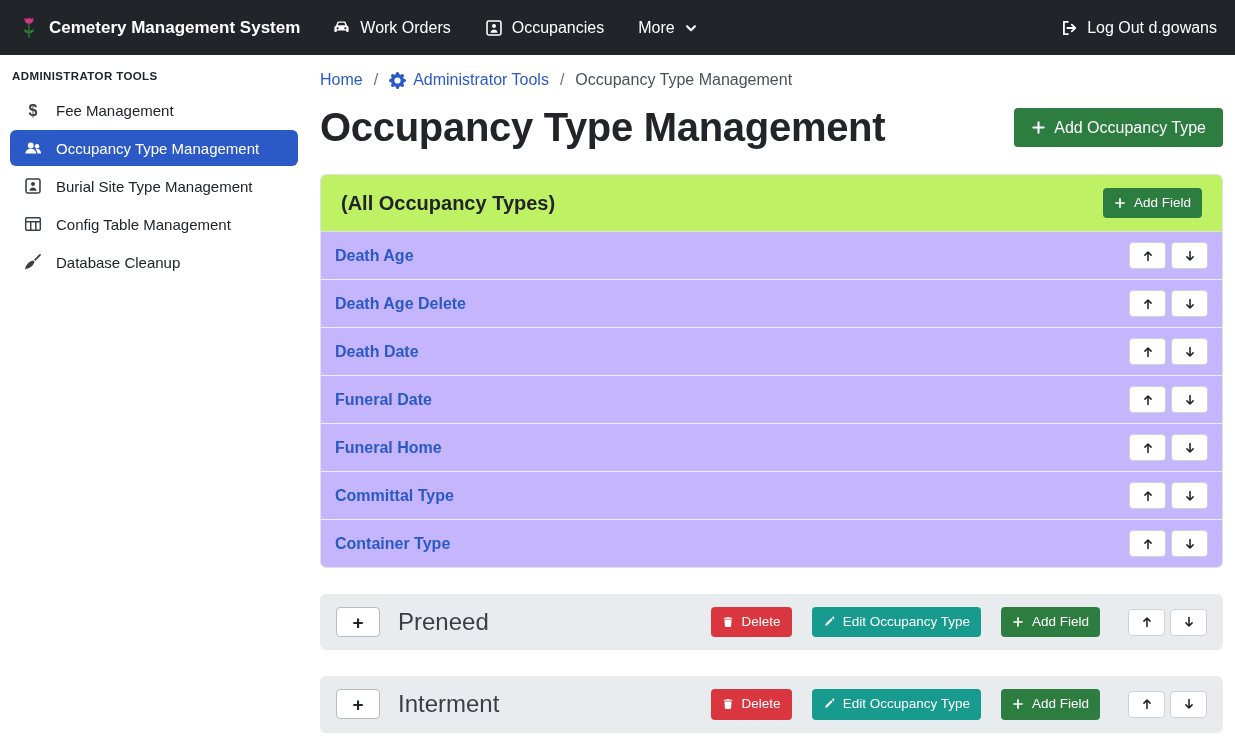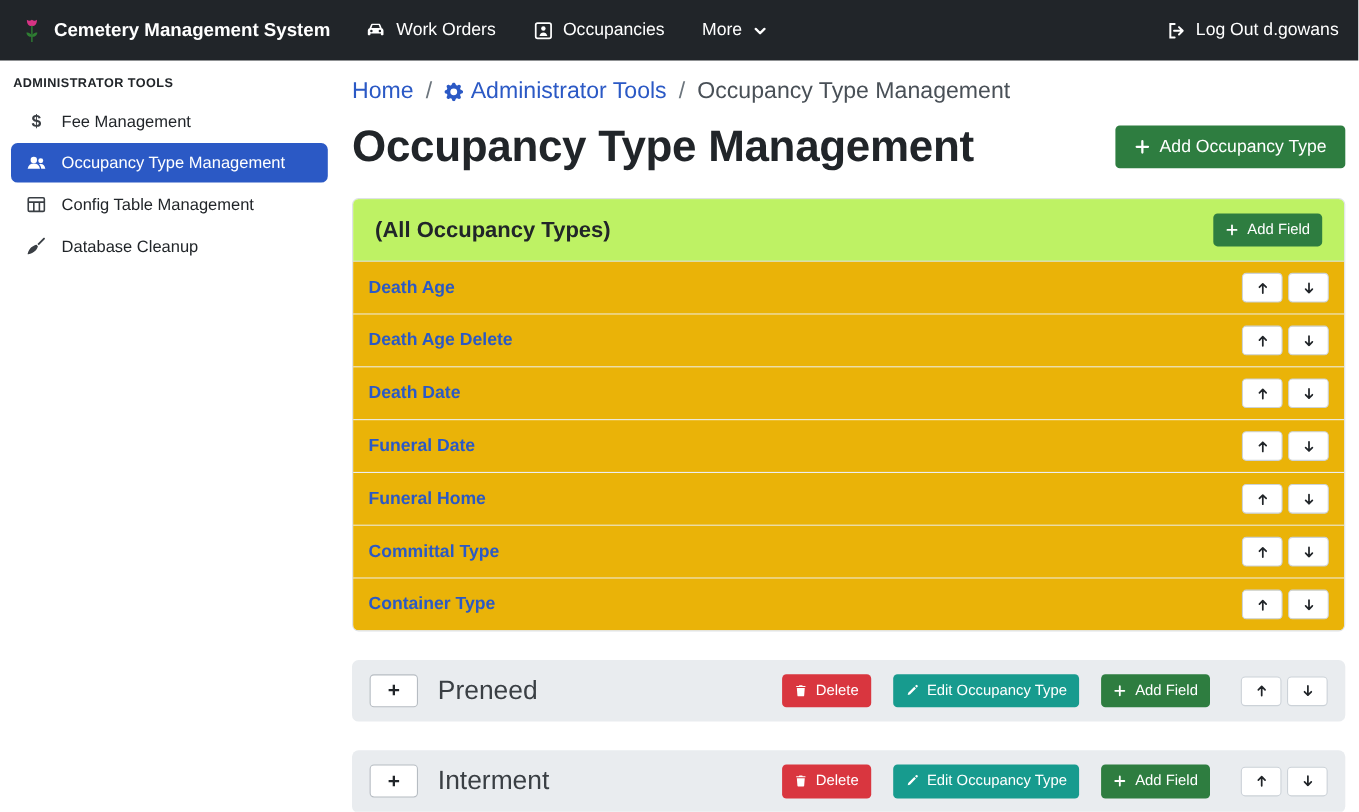--- a/index.html
+++ b/index.html
@@ -35,21 +35,21 @@
     padding:9px 13px; border-radius:6px; font-size:15px; color:#212529; cursor:pointer;
   }
   .side-item .sicon { width:20px; display:flex; justify-content:center; color:#3a3f44; }
   .side-item.active { background:#2b59c5; color:#fff; }
   .side-item.active .sicon { color:#fff; }
   .dollar-glyph { font-weight:700; font-size:16px; line-height:16px; }
 
   .main { flex:1; min-width:0; padding:16px 12px 0 12px; }
 
   
-  .breadcrumb { display:flex; align-items:center; gap:11px; font-size:21px; color:#495057;text-align:right; }
+  .breadcrumb { display:flex; align-items:center; gap:11px; font-size:16px; color:#495057;text-align:right; }
   .crumb-link { color:#2b59c5; display:flex; align-items:center; gap:7px; cursor:pointer; }
   .crumb-sep { color:#6c757d; }
 
   
   .title-row { display:flex; align-items:center; justify-content:space-between; margin-top:16px; }
   .page-title { margin:0; font-size:40px; font-weight:600; letter-spacing:-.3px; color:#212529; }
 
   .btn {
     display:inline-flex; align-items:center; gap:8px; border:none;
     border-radius:4px; cursor:pointer; color:#fff; line-height:1.2;
@@ -62,21 +62,21 @@
 
   
   .card { margin-top:24px; border:1px solid #dee2e6; border-radius:6px; overflow:hidden; }
   .card-header {
     background:#bef264; padding:13px 20px; display:flex;
     justify-content:space-between; align-items:center; border-bottom:1px solid #dee2e6;
   }
   .card-title { font-size:20px; font-weight:600; color:#212529; }
   .field-row {
     display:flex; align-items:center; justify-content:space-between;
-    padding:10px 14px; background:#eab308; border-bottom:1px solid #eceff1;
+    padding:10px 14px; background:#c4b5fd; border-bottom:1px solid #eceff1;
   }
   .field-row:last-child { border-bottom:none; }
   .field-link { color:#2b59c5; font-weight:700; font-size:16px; cursor:pointer; }
 
   .arrow-group { display:flex; gap:5px; }
   .arrow-btn {
     width:37px; height:27px; background:#fff; border:1px solid #ccd2d8;
     border-radius:4px; display:inline-flex; align-items:center; justify-content:center;
     color:#212529; cursor:pointer; padding:0;
   }
@@ -167,20 +167,30 @@
         <svg width="18" height="18" viewBox="0 0 16 16" fill="currentColor">
           <circle cx="6" cy="5.8" r="2.6"></circle>
           <path d="M1 12.8c.5-2.8 2.3-4.2 5-4.2s4.5 1.4 5 4.2H1z"></path>
           <circle cx="11.6" cy="6.4" r="2"></circle>
           <path d="M12 12.8c-.2-1.6-.8-2.8-1.8-3.6.5-.2 1-.3 1.5-.3 2 0 3.2 1.2 3.6 3.9h-3.3z"></path>
         </svg>
       </span>
       <span>Occupancy Type Management</span>
     </div>
 
+    <div class="side-item">
+      <span class="sicon">
+        <svg width="18" height="18" viewBox="0 0 16 16" fill="none" stroke="currentColor" stroke-width="1.4">
+          <rect x="1.8" y="1.8" width="12.4" height="12.4" rx="1.5"></rect>
+          <circle cx="8" cy="6.2" r="1.8" fill="currentColor" stroke="none"></circle>
+          <path d="M4.8 12.2c.5-1.9 1.6-2.8 3.2-2.8s2.7.9 3.2 2.8z" fill="currentColor" stroke="none"></path>
+        </svg>
+      </span>
+      <span>Burial Site Type Management</span>
+    </div>
 
     <div class="side-item">
       <span class="sicon">
         <svg width="18" height="18" viewBox="0 0 16 16" fill="none" stroke="currentColor" stroke-width="1.3">
           <rect x="1.5" y="2.5" width="13" height="11" rx="1"></rect>
           <path d="M1.5 6h13M6 6v7.5M10.5 6v7.5"></path>
         </svg>
       </span>
       <span>Config Table Management</span>
     </div>

